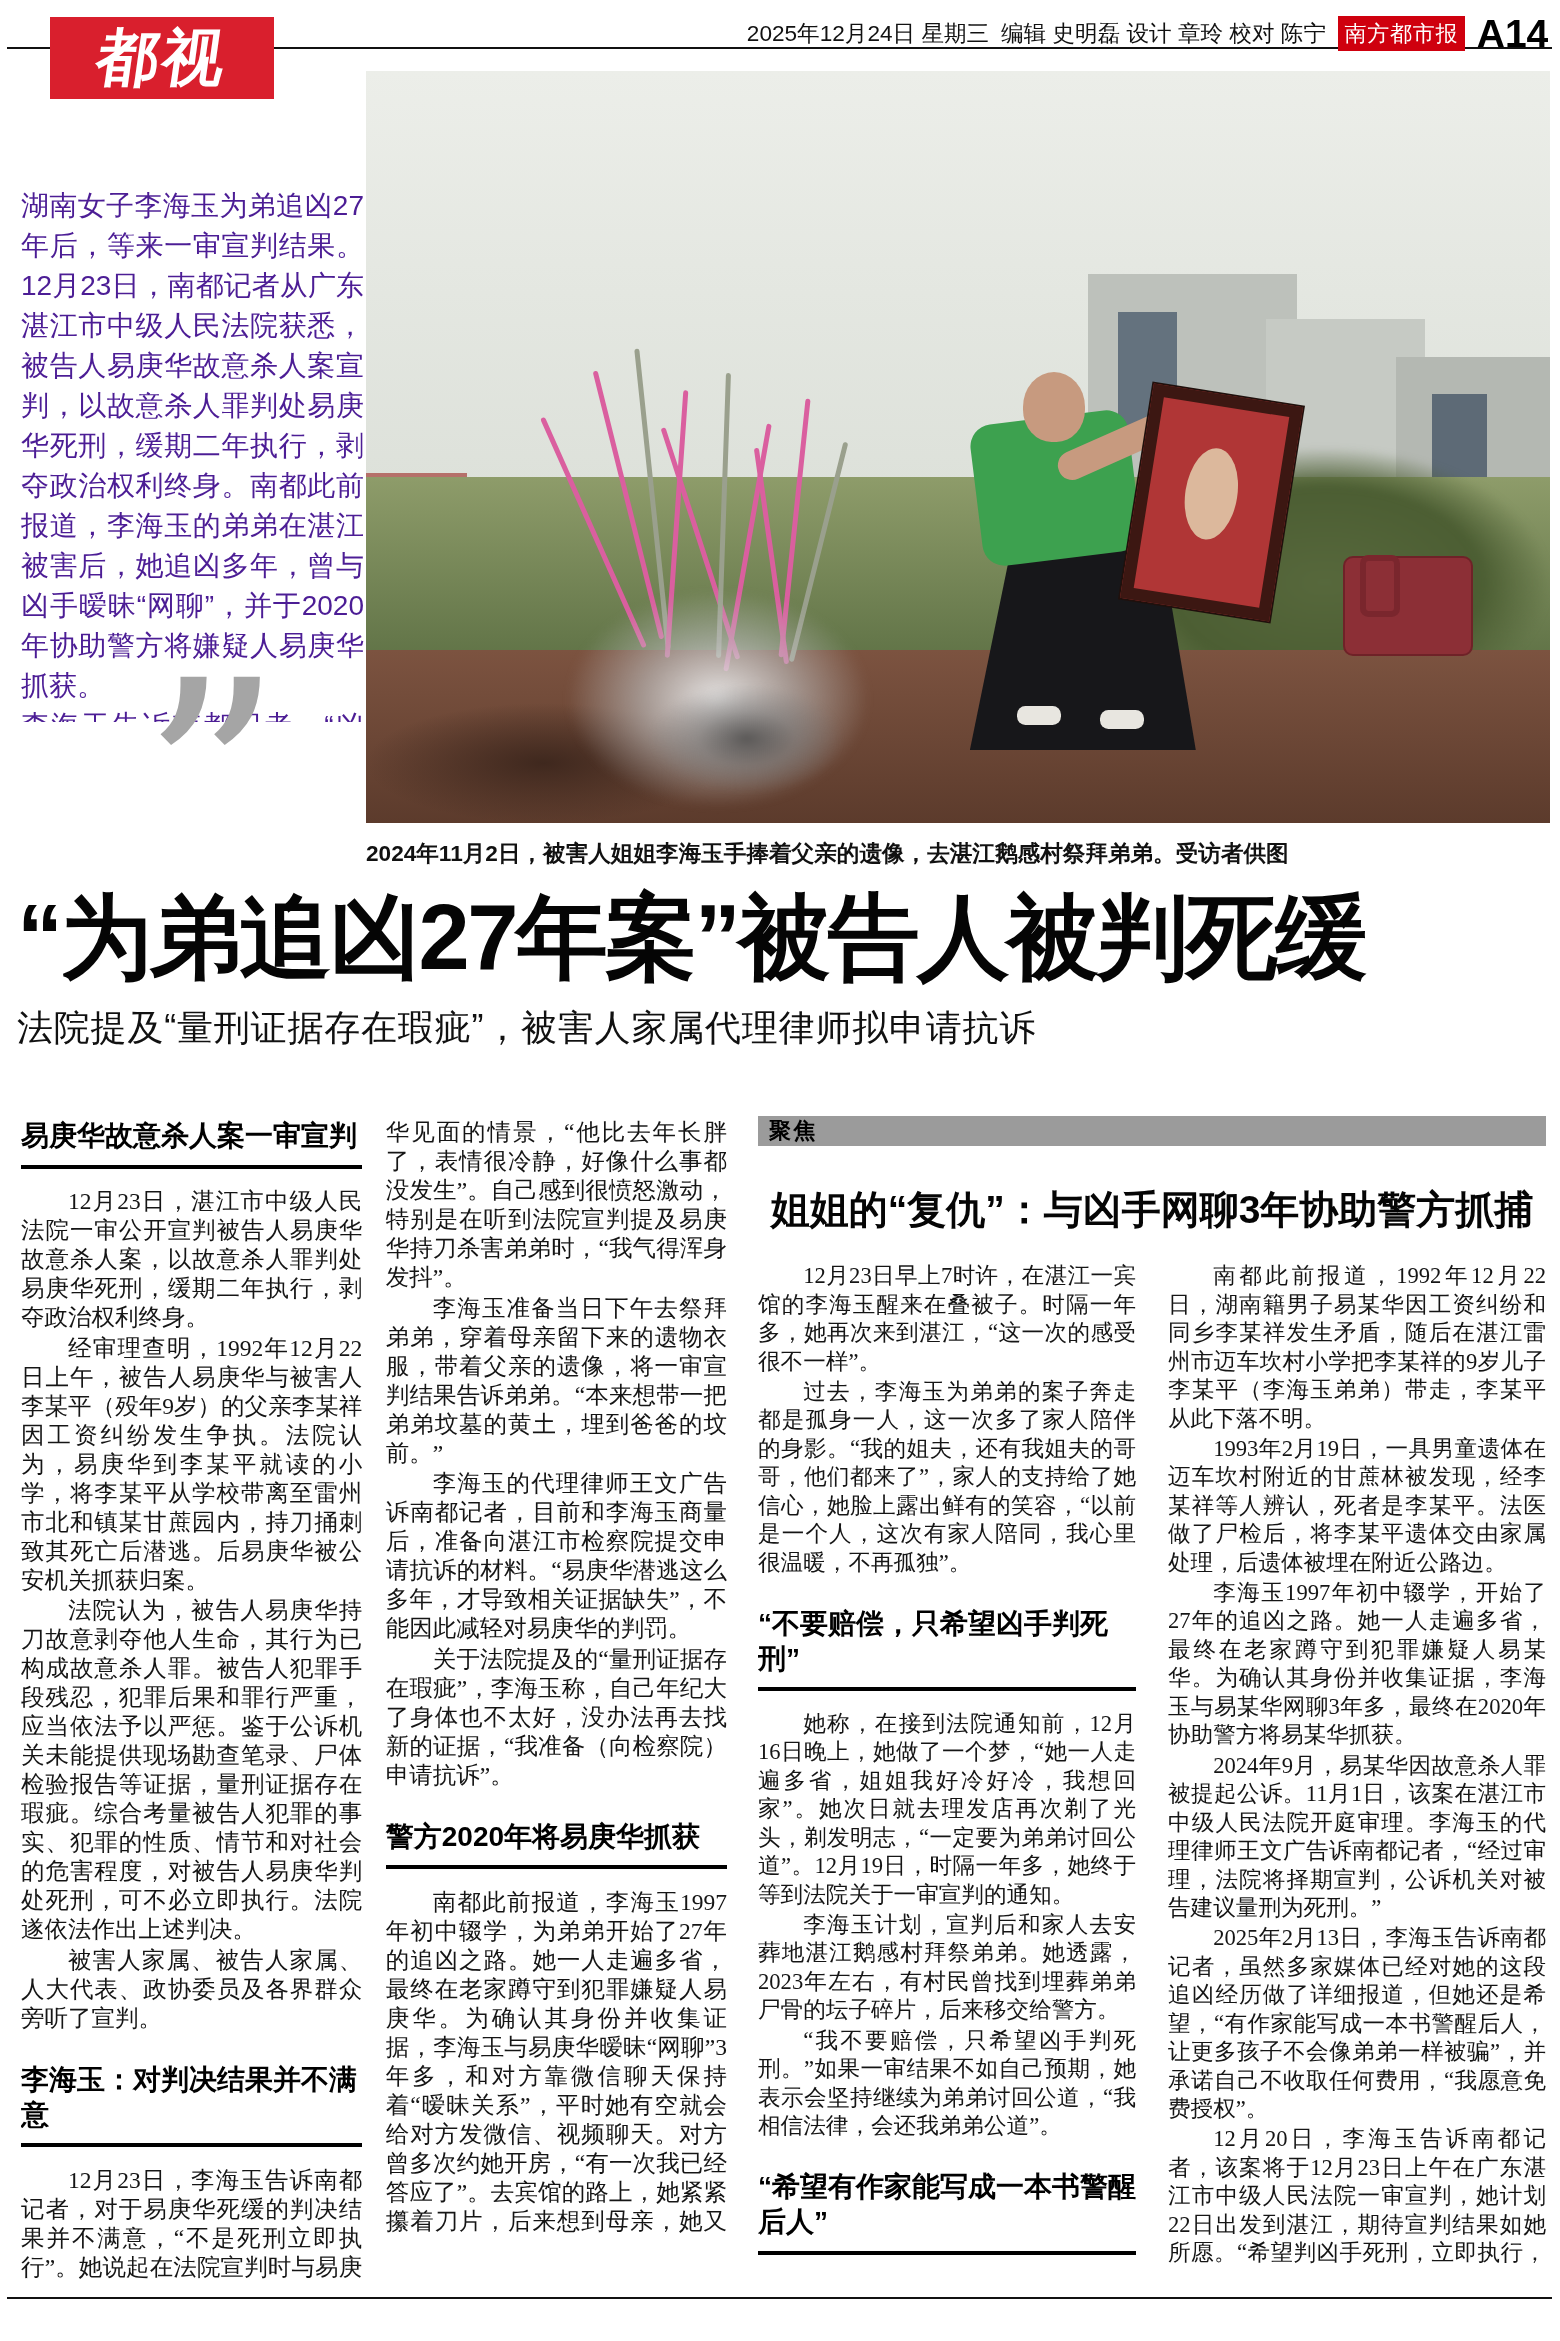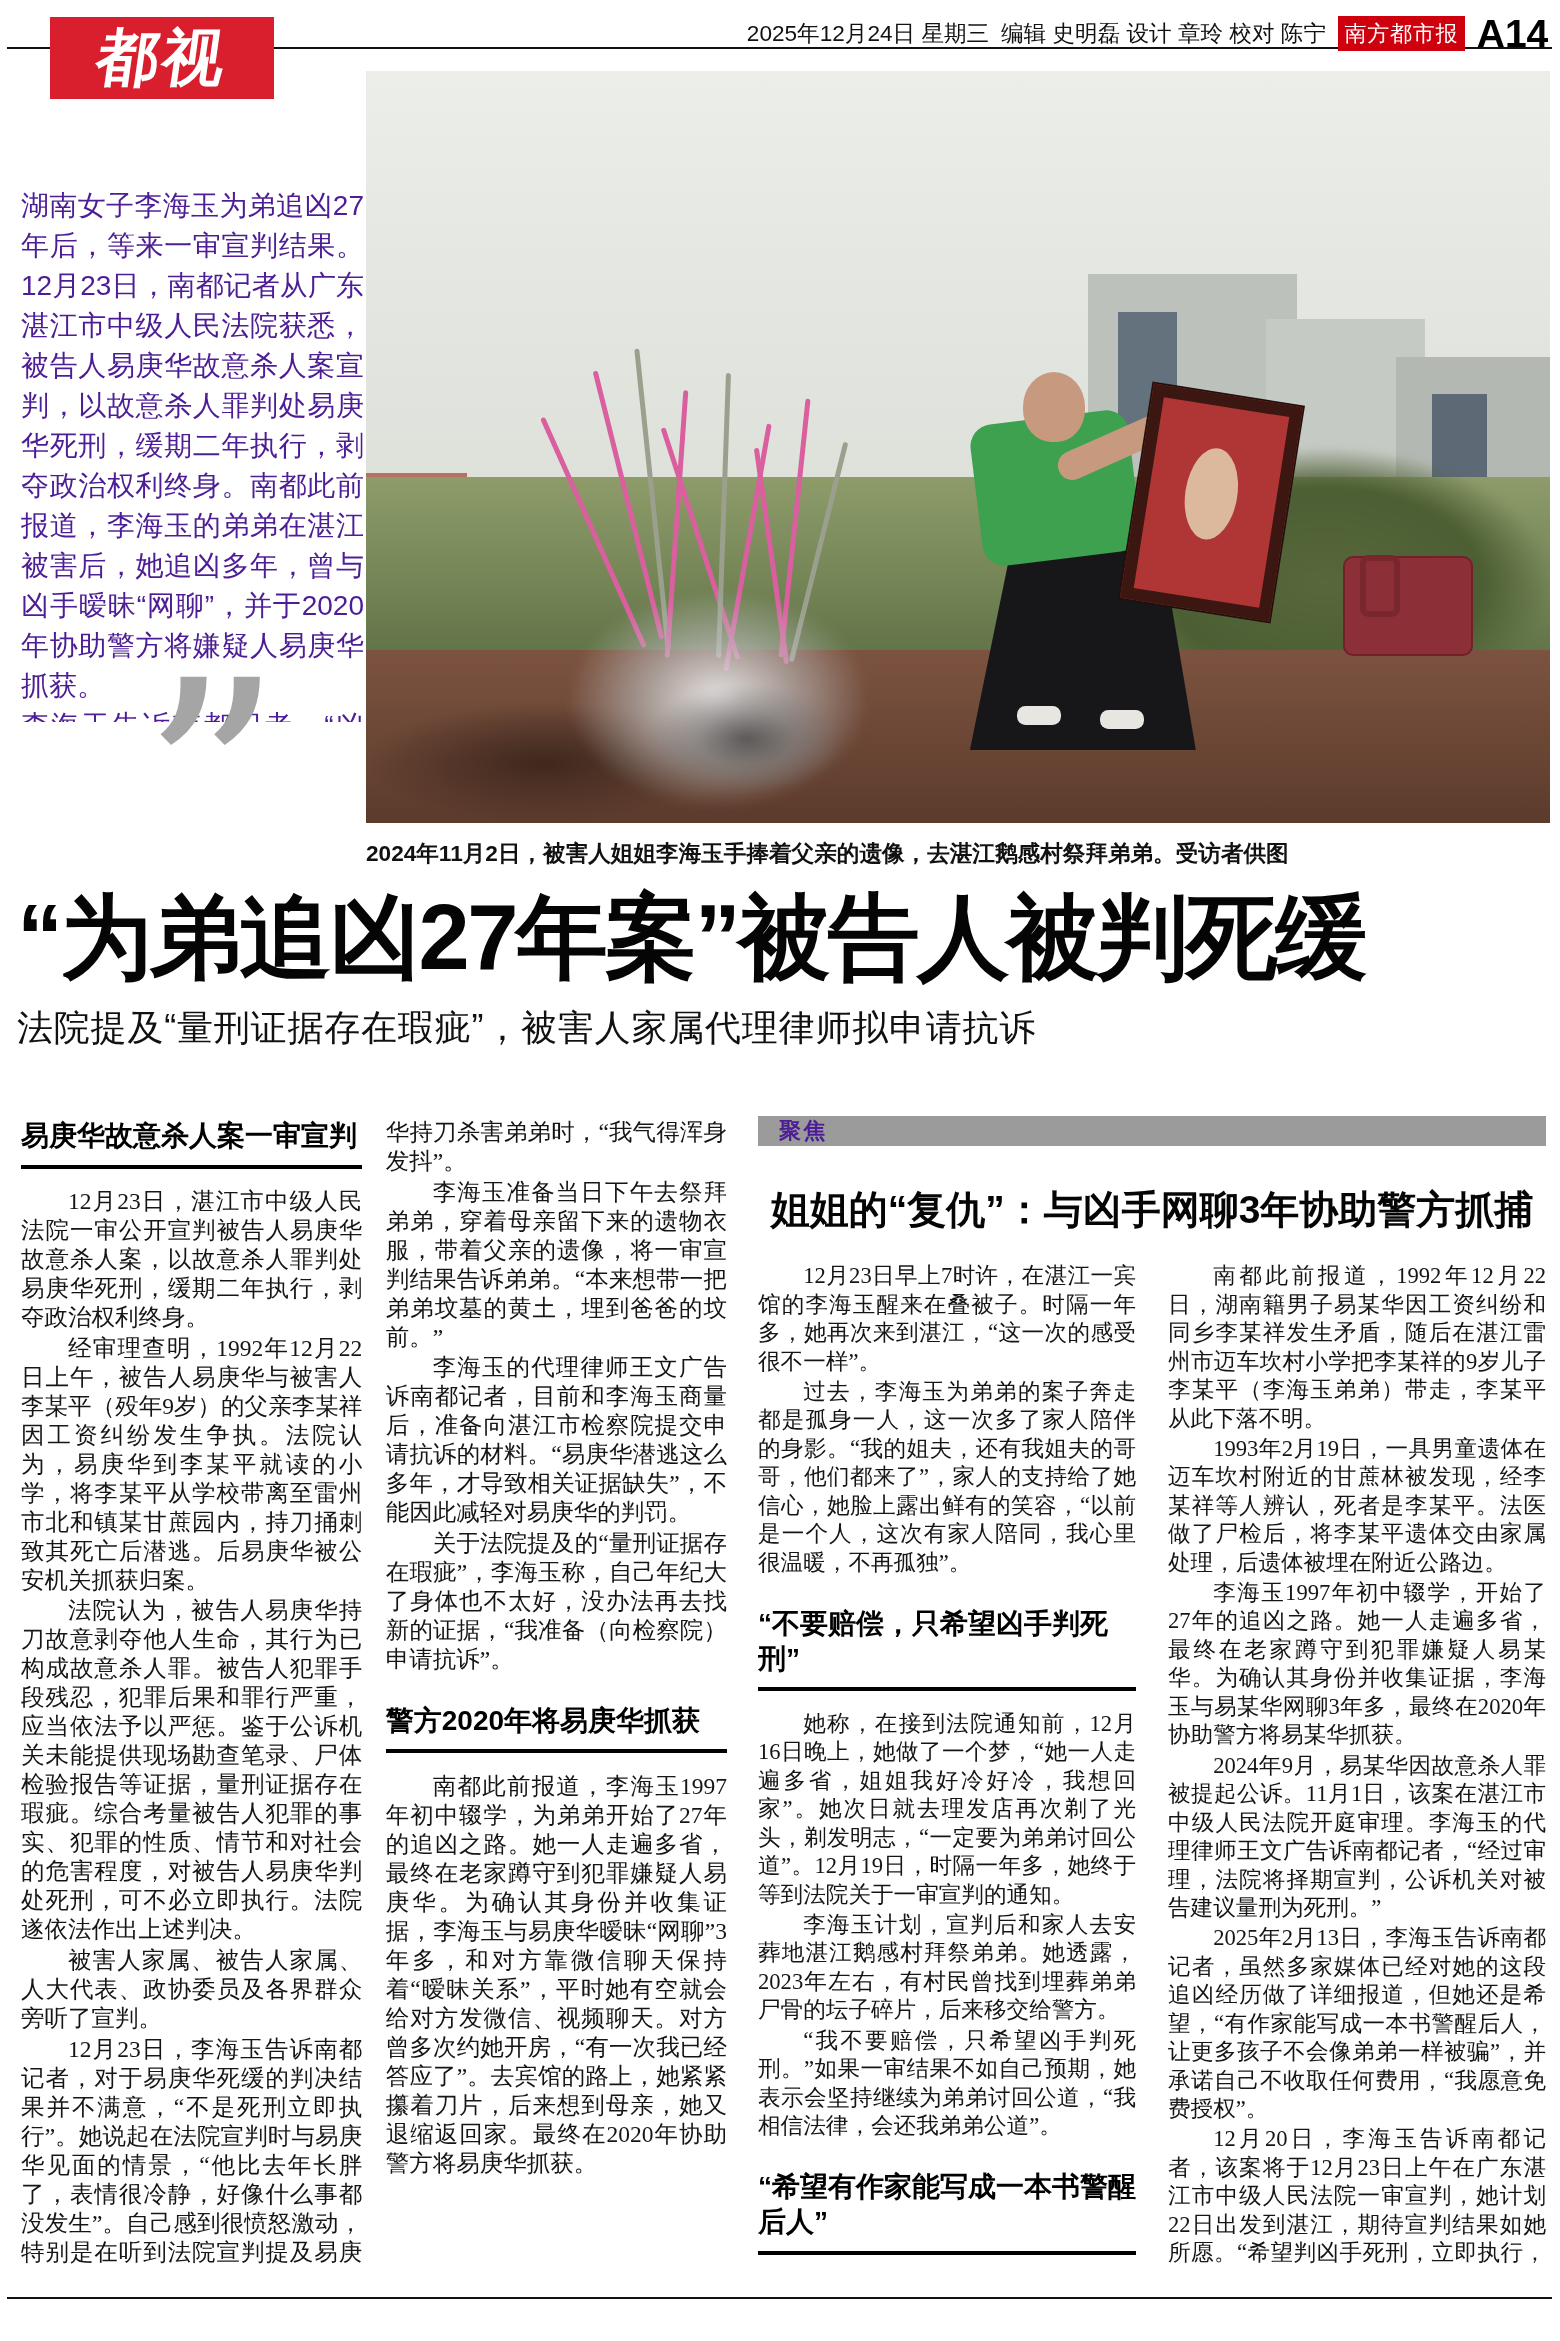--- a/index.html
+++ b/index.html
@@ -79,21 +79,21 @@
             column-count:2;column-gap:23.5px;column-fill:auto;
             font-family:"Liberation Serif",serif;font-size:23.5px;line-height:29px;color:#151515;}
   .sec-h{font-family:"Liberation Sans",sans-serif;font-size:28px;font-weight:800;color:#000;
          padding-bottom:11.7px;border-bottom:4.2px solid #000;margin:0 0 18.4px 0;
          break-inside:avoid;line-height:1.25;}
   .sec-h.mt{margin-top:28.5px;}
 
   
   .focus{left:758px;top:1116px;width:788px;}
   .focus-bar{height:30px;background:#9b9b9b;display:flex;align-items:center;}
-  .focus-bar span{color:#4c1d95;font-size:22px;font-weight:800;letter-spacing:2.5px;padding-left:21px;}
+  .focus-bar span{color:#000000;font-size:22px;font-weight:800;letter-spacing:2.5px;padding-left:11px;}
   .focus-head{margin-top:37px;font-size:39px;font-weight:900;color:#050505;white-space:nowrap;text-align:center;}
   .focus-body{margin-top:25px;height:1054px;overflow:hidden;column-count:2;column-gap:32px;
               column-fill:auto;font-family:"Liberation Serif",serif;font-size:22.6px;
               line-height:28.5px;color:#151515;}
   .bottomline{left:6.7px;right:8.4px;top:2297px;border-top:2.5px solid #111;}
 </style>
 </head>
 <body>
 
 <div class="abs topline"></div>
@@ -162,20 +162,21 @@
   <h2>法院提及“量刑证据存在瑕疵”，被害人家属代理律师拟申请抗诉</h2>
 </div>
 
 <div class="abs left-art body-text">
   <div class="sec-h">易庚华故意杀人案一审宣判</div>
   <p>12月23日，湛江市中级人民法院一审公开宣判被告人易庚华故意杀人案，以故意杀人罪判处易庚华死刑，缓期二年执行，剥夺政治权利终身。</p>
   <p>经审理查明，1992年12月22日上午，被告人易庚华与被害人李某平（殁年9岁）的父亲李某祥因工资纠纷发生争执。法院认为，易庚华到李某平就读的小学，将李某平从学校带离至雷州市北和镇某甘蔗园内，持刀捅刺致其死亡后潜逃。后易庚华被公安机关抓获归案。</p>
   <p>法院认为，被告人易庚华持刀故意剥夺他人生命，其行为已构成故意杀人罪。被告人犯罪手段残忍，犯罪后果和罪行严重，应当依法予以严惩。鉴于公诉机关未能提供现场勘查笔录、尸体检验报告等证据，量刑证据存在瑕疵。综合考量被告人犯罪的事实、犯罪的性质、情节和对社会的危害程度，对被告人易庚华判处死刑，可不必立即执行。法院遂依法作出上述判决。</p>
   <p>被害人家属、被告人家属、人大代表、政协委员及各界群众旁听了宣判。</p>
 
+  <div class="sec-h mt">李海玉：对判决结果并不满意</div>
   <p>12月23日，李海玉告诉南都记者，对于易庚华死缓的判决结果并不满意，“不是死刑立即执行”。她说起在法院宣判时与易庚华见面的情景，“他比去年长胖了，表情很冷静，好像什么事都没发生”。自己感到很愤怒激动，特别是在听到法院宣判提及易庚华持刀杀害弟弟时，“我气得浑身发抖”。</p>
   <p>李海玉准备当日下午去祭拜弟弟，穿着母亲留下来的遗物衣服，带着父亲的遗像，将一审宣判结果告诉弟弟。“本来想带一把弟弟坟墓的黄土，埋到爸爸的坟前。”</p>
   <p>李海玉的代理律师王文广告诉南都记者，目前和李海玉商量后，准备向湛江市检察院提交申请抗诉的材料。“易庚华潜逃这么多年，才导致相关证据缺失”，不能因此减轻对易庚华的判罚。</p>
   <p>关于法院提及的“量刑证据存在瑕疵”，李海玉称，自己年纪大了身体也不太好，没办法再去找新的证据，“我准备（向检察院）申请抗诉”。</p>
 
   <div class="sec-h mt">警方2020年将易庚华抓获</div>
   <p>南都此前报道，李海玉1997年初中辍学，为弟弟开始了27年的追凶之路。她一人走遍多省，最终在老家蹲守到犯罪嫌疑人易庚华。为确认其身份并收集证据，李海玉与易庚华暧昧“网聊”3年多，和对方靠微信聊天保持着“暧昧关系”，平时她有空就会给对方发微信、视频聊天。对方曾多次约她开房，“有一次我已经答应了”。去宾馆的路上，她紧紧攥着刀片，后来想到母亲，她又退缩返回家。最终在2020年协助警方将易庚华抓获。</p>
 
 </div>
 

